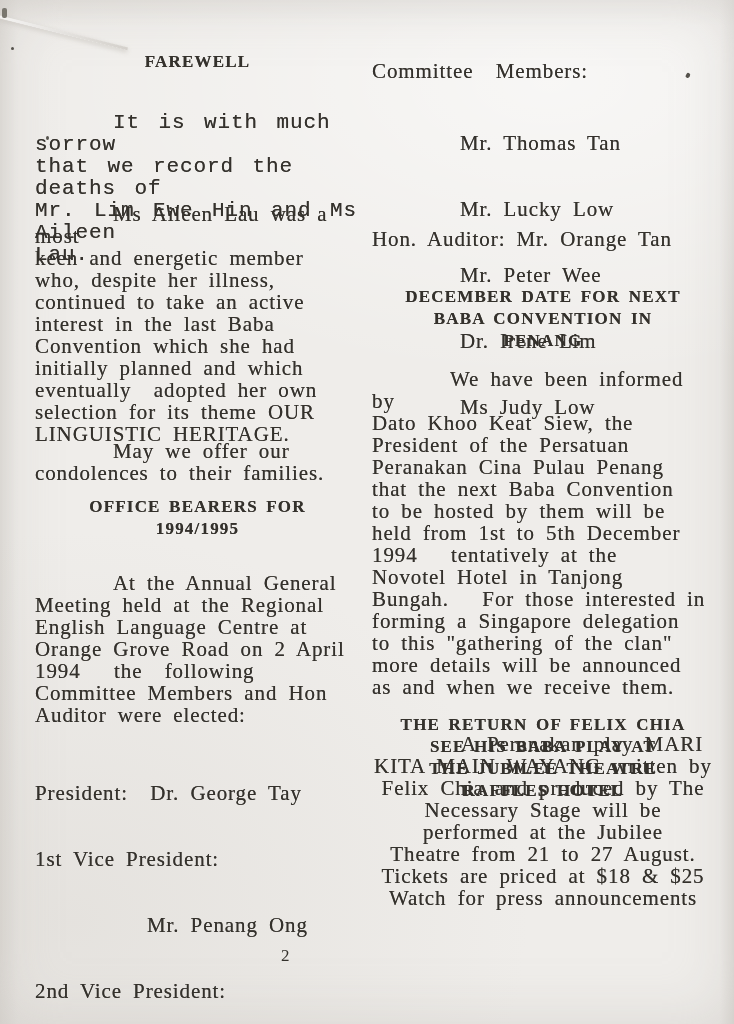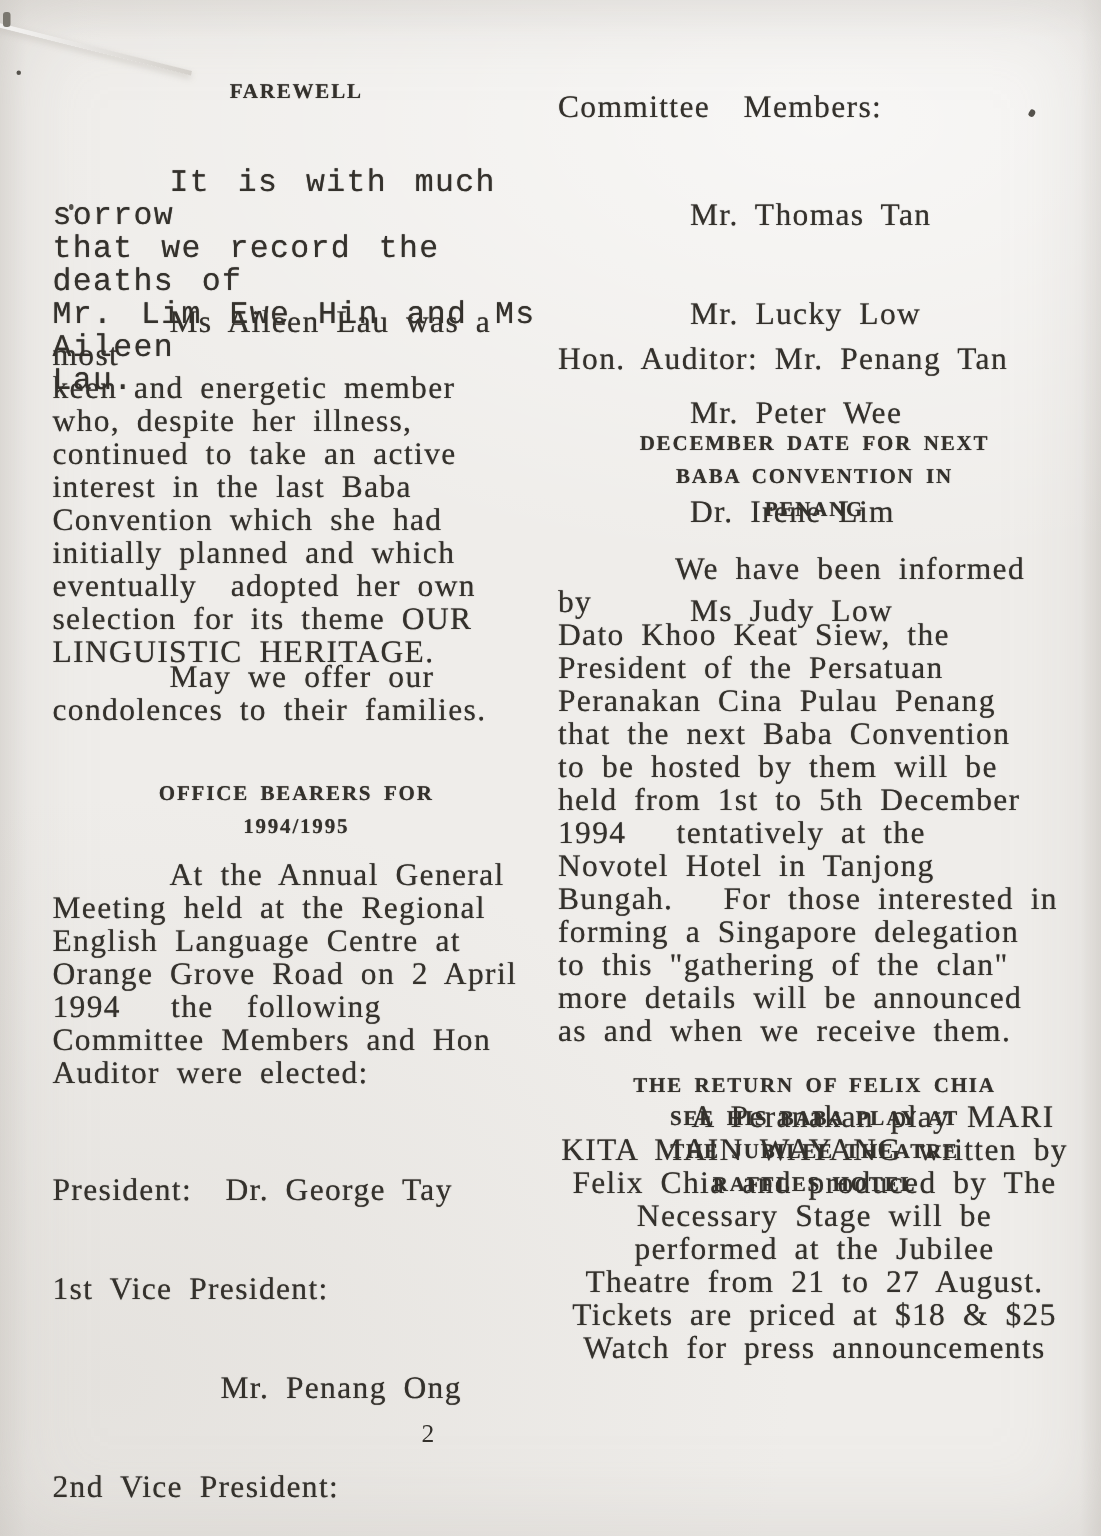--- a/index.html
+++ b/index.html
@@ -30,21 +30,21 @@
     font-size: 21px;
     line-height: 22px;
     letter-spacing: 0.9px;
     word-spacing: 5px;
     text-shadow: 0 0 0.6px rgba(52,49,44,0.75);
   }
   .indent-first { text-indent: 78px; }
   .heading {
     font-weight: bold;
     text-align: center;
-    font-size: 14px;
+    font-size: 17px;
     letter-spacing: 1.2px;
     word-spacing: 3px;
   }
   .col-left  { left: 35px;  width: 325px; }
   .col-right { left: 372px; width: 342px; }
   .row { position: relative; }
   .bearer-indent { padding-left: 112px; }
   .member-row { padding-left: 88px; }
   .page-number {
     position: absolute;
@@ -90,21 +90,21 @@
 interest in the last Baba
 Convention which she had
 initially planned and which
 eventually  adopted her own
 selection for its theme OUR
 LINGUISTIC HERITAGE.</div>
 
   <div class="txt col-left indent-first" style="top:440px;">May we offer our
 condolences to their families.</div>
 
-  <div class="txt heading col-left" style="top:519px;text-align:center;">OFFICE BEARERS FOR
+  <div class="txt heading col-left" style="top:496px;text-align:center;">OFFICE BEARERS FOR
 1994/1995</div>
 
   <div class="txt col-left indent-first" style="top:572px;">At the Annual General
 Meeting held at the Regional
 English Language Centre at
 Orange Grove Road on 2 April
 1994   the  following
 Committee Members and Hon
 Auditor were elected:</div>
 
@@ -122,21 +122,21 @@
   <div class="txt col-right" style="top:60px;">Committee  Members:</div>
 
   <div class="txt col-right" style="top:88px;">
     <div class="row member-row">Mr. Thomas Tan</div>
     <div class="row member-row">Mr. Lucky Low</div>
     <div class="row member-row">Mr. Peter Wee</div>
     <div class="row member-row">Dr. Irene Lim</div>
     <div class="row member-row">Ms Judy Low</div>
   </div>
 
-  <div class="txt col-right" style="top:228px;">Hon. Auditor: Mr. Penang Tan</div>
+  <div class="txt col-right" style="top:228px;">Hon. Auditor: Mr. Orange Tan</div>
 
   <div class="txt heading col-right" style="top:286px;text-align:center;">DECEMBER DATE FOR NEXT
 BABA CONVENTION IN
 PENANG</div>
 
   <div class="txt col-right indent-first" style="top:368px;">We have been informed by
 Dato Khoo Keat Siew, the
 President of the Persatuan
 Peranakan Cina Pulau Penang
 that the next Baba Convention

